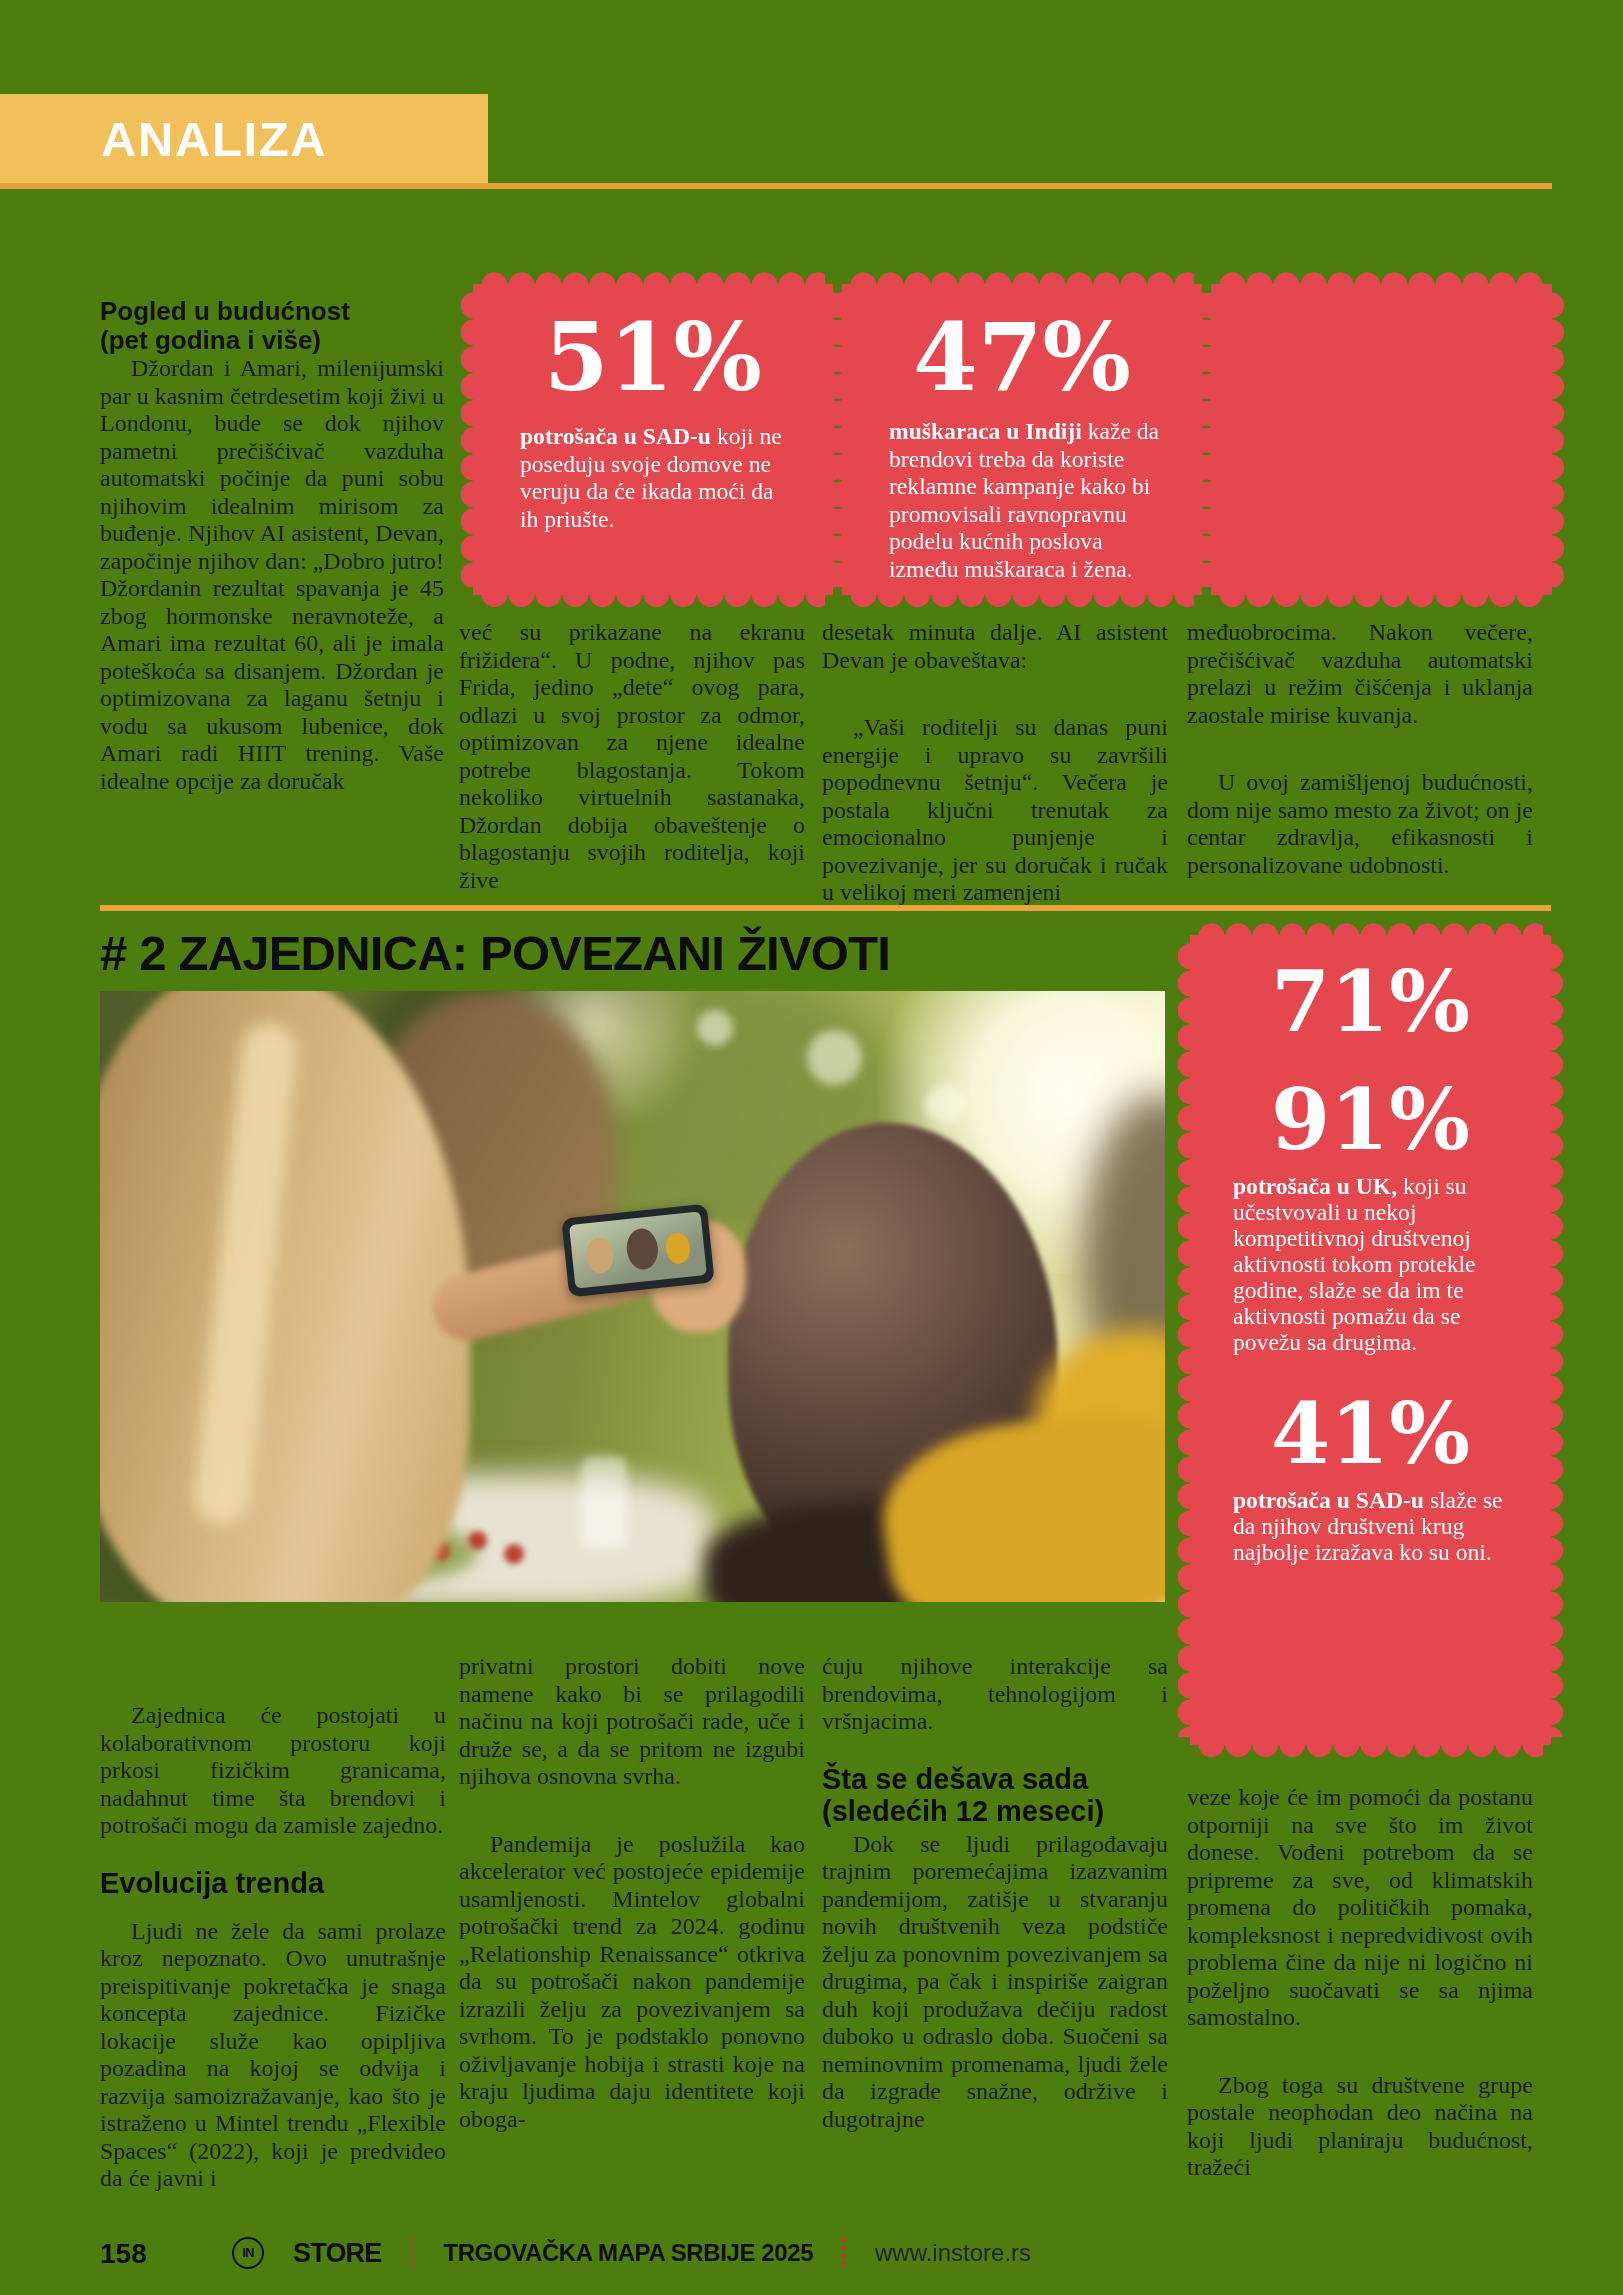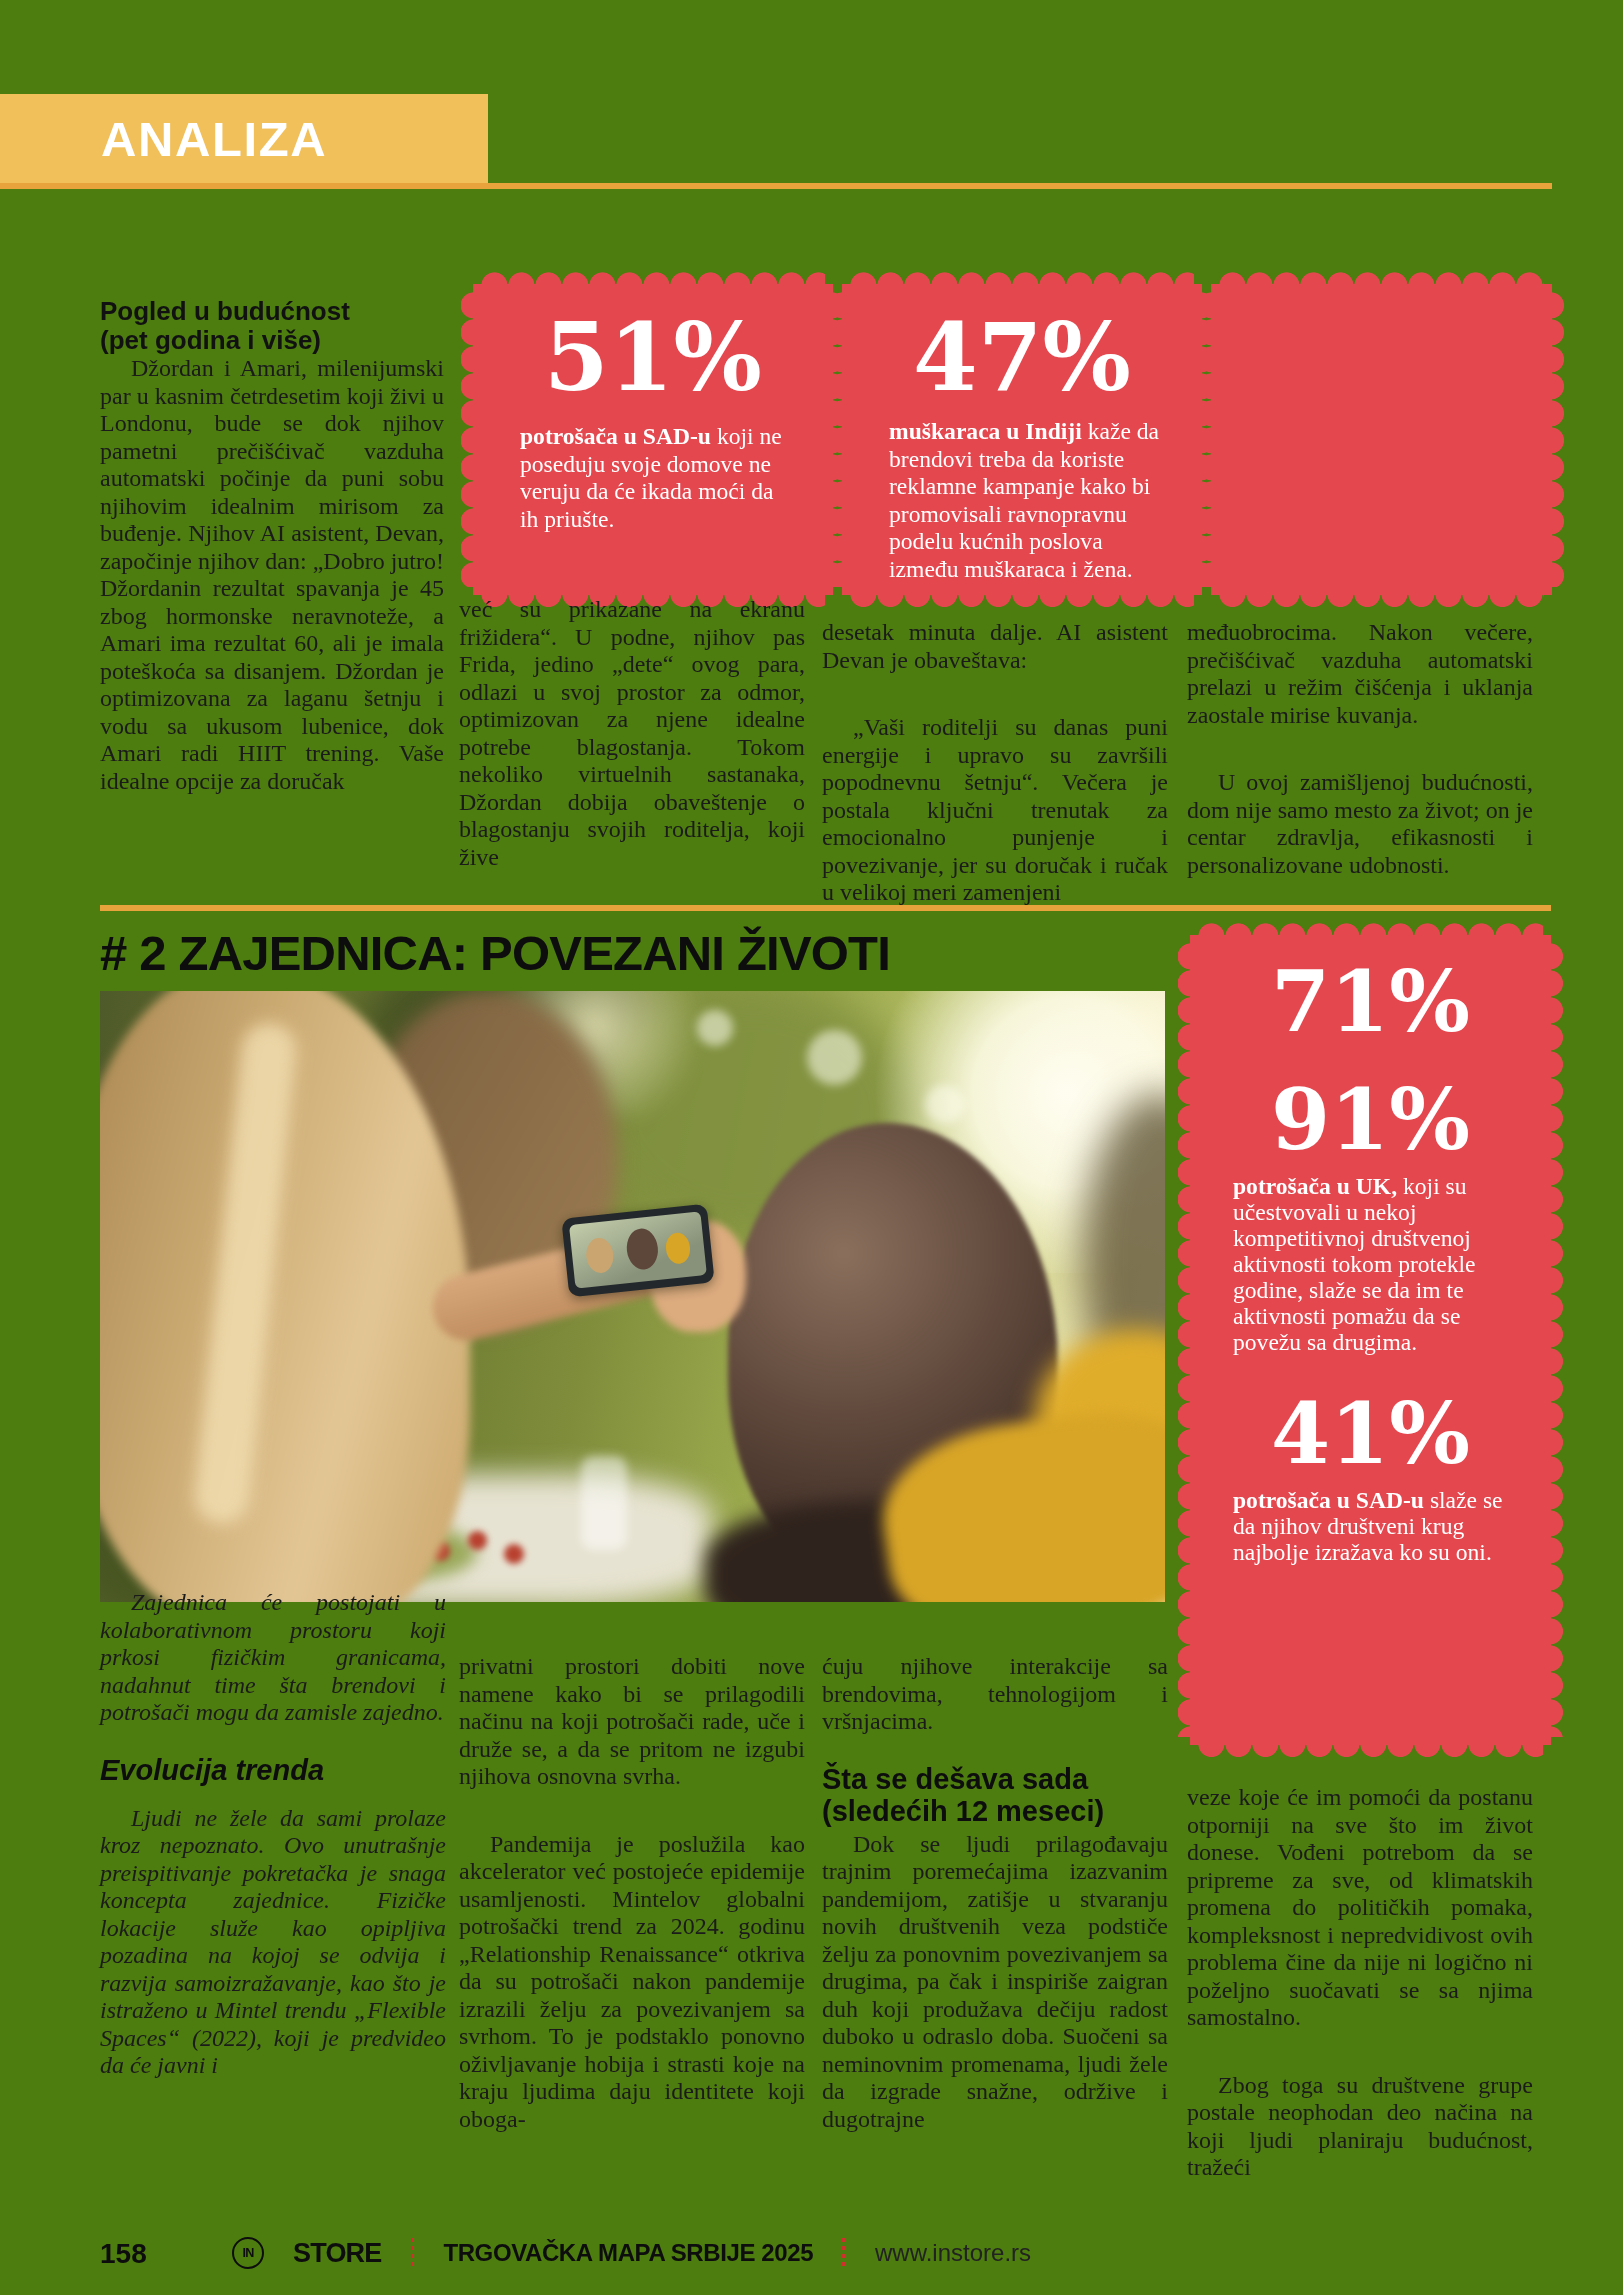--- a/index.html
+++ b/index.html
@@ -132,21 +132,21 @@
     <div class="stat-num">47%</div>
     <p class="stat-label" style="margin-top:14px;"><span class="b">muškaraca u Indiji</span> <span>kaže da brendovi treba da koriste reklamne kampanje kako bi promovisali ravnopravnu podelu kućnih poslova između muškaraca i žena.</span></p>
   </div>
   <div class="stamp" style="left:1211px;top:284px;width:341px;height:311px;">
     <div class="sc sc-t"></div>
       <div class="sc sc-b"></div>
     <div class="sc sc-l"></div>
       <div class="sc sc-r"></div>
   </div>
 
-  <div class="col" style="left:459px;top:596px;">
+  <div class="col" style="left:459px;top:619px;">
     <p>već su prikazane na ekranu frižidera“. U podne, njihov pas Frida, jedino „dete“ ovog para, odlazi u svoj prostor za odmor, optimizovan za njene idealne potrebe blagostanja. Tokom nekoliko virtuelnih sastanaka, Džordan dobija obaveštenje o blagostanju svojih roditelja, koji žive</p>
   </div>
   <div class="col" style="left:822px;top:619px;">
     <p>desetak minuta dalje. AI asistent Devan je obaveštava:</p>
     <p class="ind">„Vaši roditelji su danas puni energije i upravo su završili popodnevnu šetnju“. Večera je postala ključni trenutak za emocionalno punjenje i povezivanje, jer su doručak i ručak u velikoj meri zamenjeni</p>
   </div>
   <div class="col" style="left:1187px;top:619px;">
     <p>međuobrocima. Nakon večere, prečišćivač vazduha automatski prelazi u režim čišćenja i uklanja zaostale mirise kuvanja.</p>
     <p class="ind">U ovoj zamišljenoj budućnosti, dom nije samo mesto za život; on je centar zdravlja, efikasnosti i personalizovane udobnosti.</p>
   </div>
@@ -200,21 +200,21 @@
     <div class="side-gap1">
       <div class="stat-num">91%</div>
       <p class="stat-label"><span class="b">potrošača u UK,</span> <span>koji su učestvovali u nekoj kompetitivnoj društvenoj aktivnosti tokom protekle godine, slaže se da im te aktivnosti pomažu da se povežu sa drugima.</span></p>
     </div>
     <div class="side-gap2">
       <div class="stat-num">41%</div>
       <p class="stat-label"><span class="b">potrošača u SAD-u</span> <span>slaže se da njihov društveni krug najbolje izražava ko su oni.</span></p>
     </div>
   </div>
 
-  <div class="col" style="left:100px;top:1589px;font-style:italic;">
+  <div class="col" style="left:100px;top:1702px;">
     <p class="ind">Zajednica će postojati u kolaborativnom prostoru koji prkosi fizičkim granicama, nadahnut time šta brendovi i potrošači mogu da zamisle zajedno.</p>
     <h3 class="subhead">Evolucija trenda</h3>
     <p class="ind after-subhead" style="margin-top:19px;">Ljudi ne žele da sami prolaze kroz nepoznato. Ovo unutrašnje preispitivanje pokretačka je snaga koncepta zajednice. Fizičke lokacije služe kao opipljiva pozadina na kojoj se odvija i razvija samoizražavanje, kao što je istraženo u Mintel trendu „Flexible Spaces“ (2022), koji je predvideo da će javni i</p>
   </div>
   <div class="col" style="left:459px;top:1653px;">
     <p>privatni prostori dobiti nove namene kako bi se prilagodili načinu na koji potrošači rade, uče i druže se, a da se pritom ne izgubi njihova osnovna svrha.</p>
     <p class="ind">Pandemija je poslužila kao akcelerator već postojeće epidemije usamljenosti. Mintelov globalni potrošački trend za 2024. godinu „Relationship Renaissance“ otkriva da su potrošači nakon pandemije izrazili želju za povezivanjem sa svrhom. To je podstaklo ponovno oživljavanje hobija i strasti koje na kraju ljudima daju identitete koji oboga-</p>
   </div>
   <div class="col" style="left:822px;top:1653px;">
     <p>ćuju njihove interakcije sa brendovima, tehnologijom i vršnjacima.</p>

